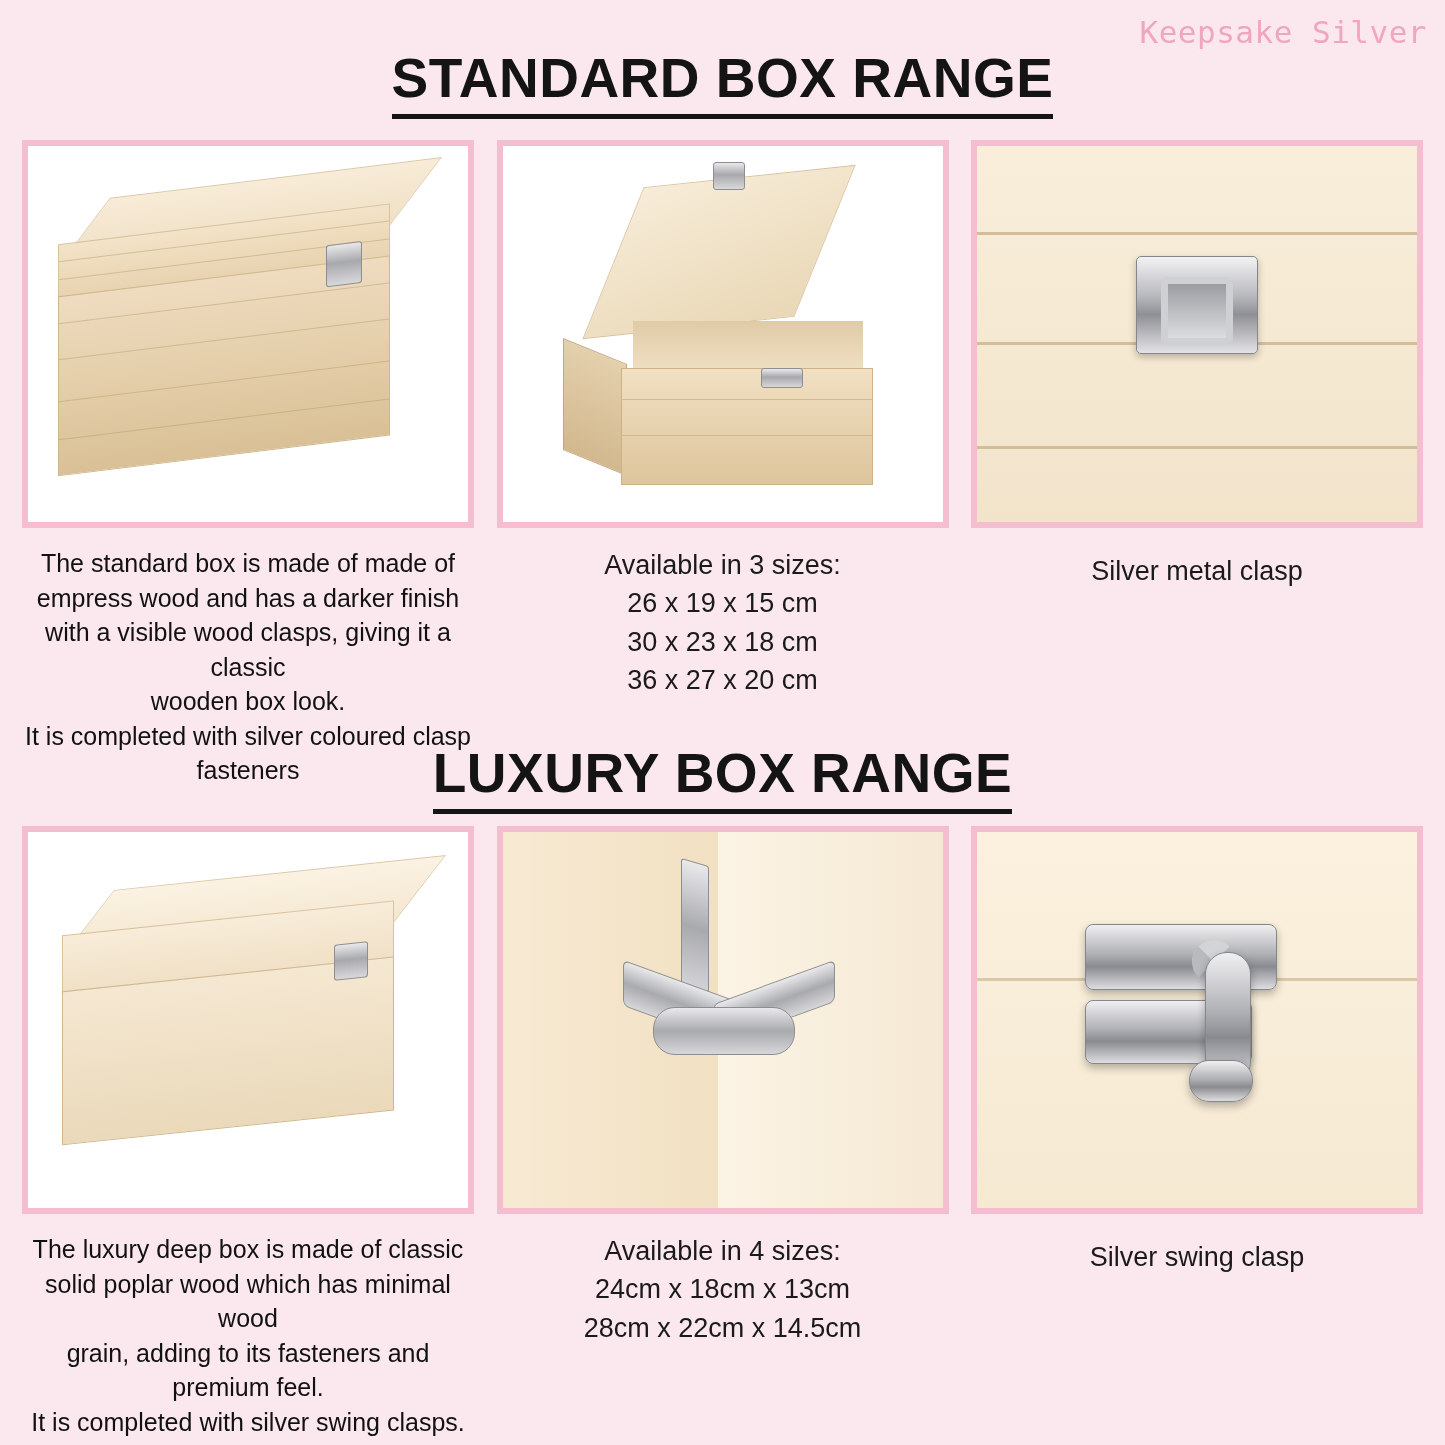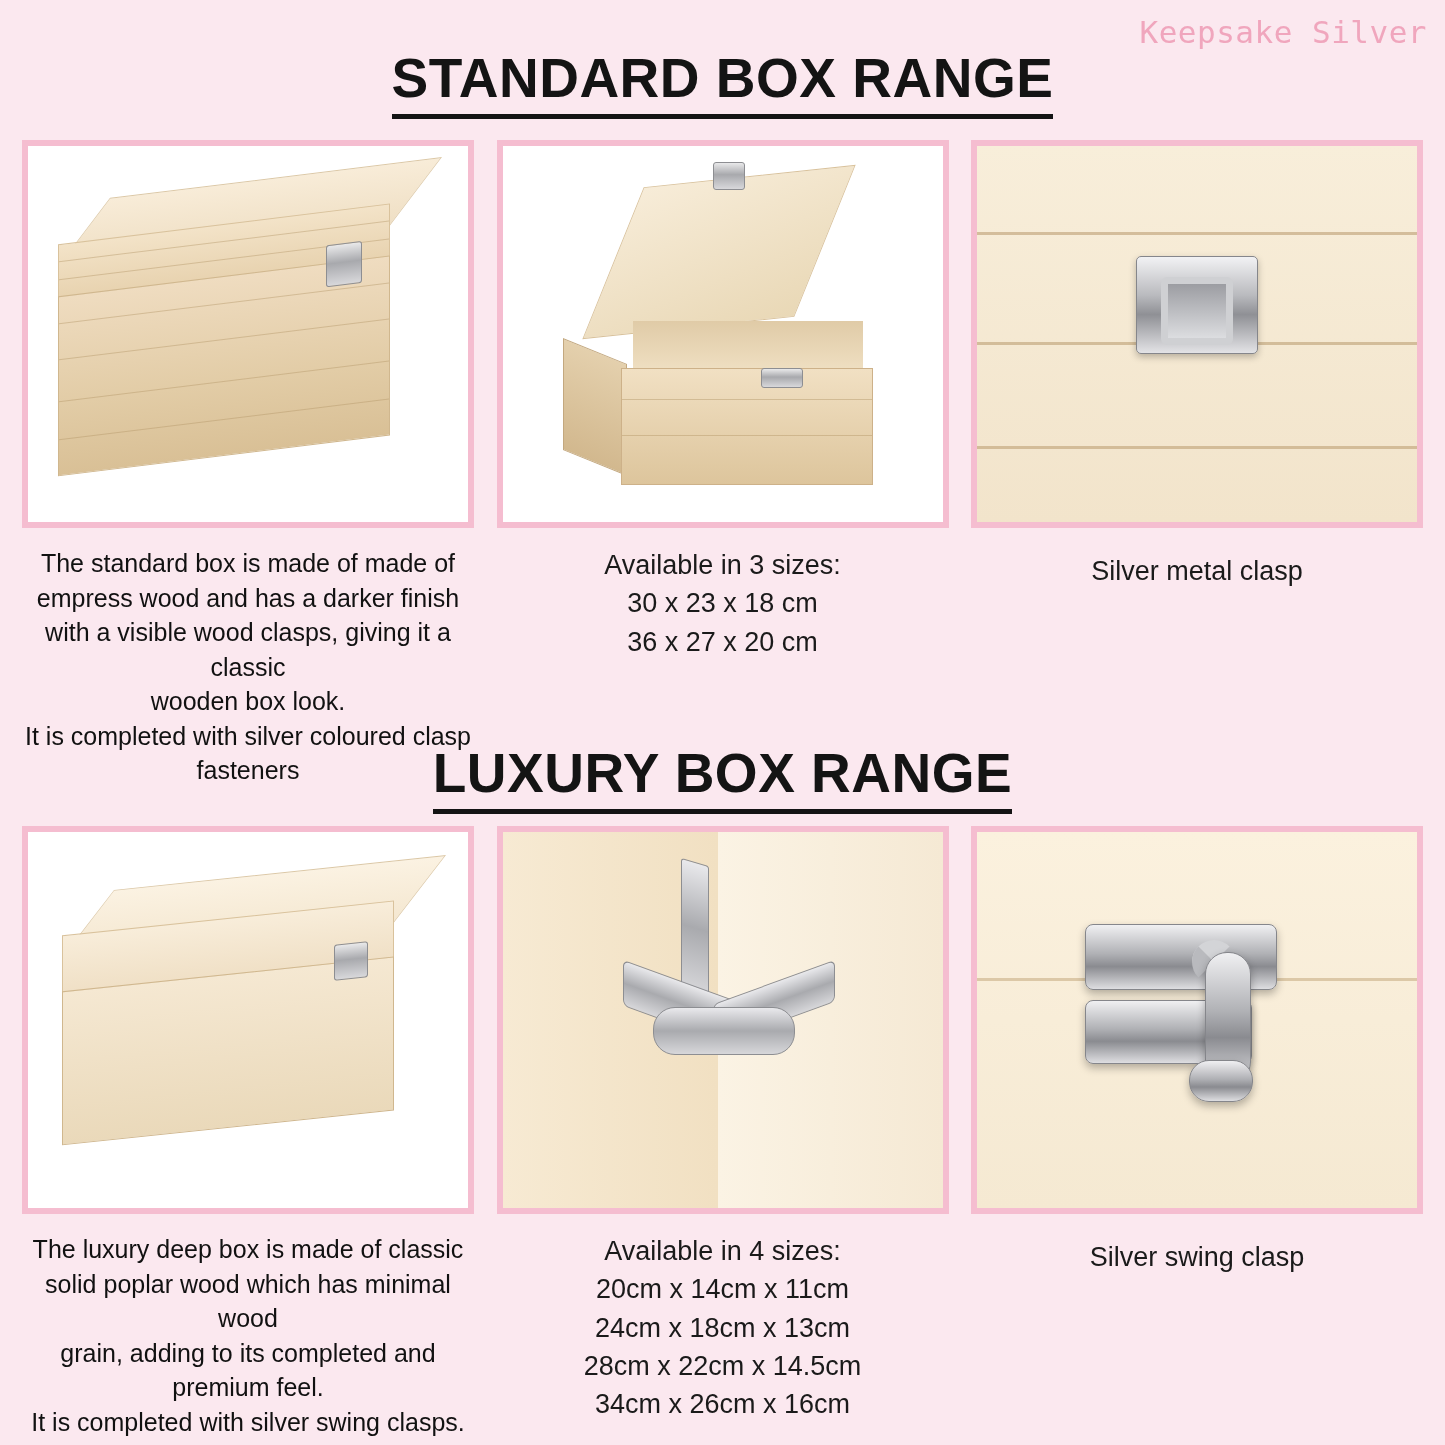--- a/index.html
+++ b/index.html
@@ -300,20 +300,21 @@
         <div class="front">
           <div class="grainline" style="top:30px;"></div>
           <div class="grainline" style="top:66px;"></div>
         </div>
         <div class="clasp-small" style="left:210px; top:16px; width:30px; height:26px;"></div>
         <div class="clasp-small" style="left:258px; top:222px; width:40px; height:18px;"></div>
       </div>
     </div>
     <div class="sizes">
       <span class="hdr">Available in 3 sizes:</span>
+      <span class="sz">26 x 19 x 15 cm</span>
       <span class="sz">30 x 23 x 18 cm</span>
       <span class="sz">36 x 27 x 20 cm</span>
     </div>
   </div>
 
   <div class="cell">
     <div class="photo">
       <div class="wood-bg" style="background:linear-gradient(180deg,#f8eeda 0%, #f2e4cb 100%);"></div>
       <div class="plank-seam" style="top:86px;"></div>
       <div class="plank-seam" style="top:196px;"></div>
@@ -337,42 +338,40 @@
       <div class="box-closed" style="left:34px; top:86px; width:330px; height:208px; transform:skewY(-6deg);">
         <div class="top-face" style="background:linear-gradient(180deg,#fbf2e2 0%, #f4e7d0 100%);"></div>
         <div class="lid" style="background:linear-gradient(180deg,#f8edda 0%, #f0e0c6 100%); height:56px;"></div>
         <div class="body" style="top:56px; height:152px; background:linear-gradient(180deg,#f5e8d2 0%, #ead9ba 100%);"></div>
         <div class="clasp-small" style="left:272px; top:38px; width:32px; height:34px;"></div>
       </div>
     </div>
     <div class="caption left-block">
       The luxury deep box is made of <b>classic</b><br>
       <b>solid poplar wood</b> which has minimal wood<br>
-      grain, adding to its <b>completed and</b><br>
+      grain, adding to its <b>fasteners and</b><br>
       <b>premium feel.</b><br>
       It is completed with <b>silver swing clasps.</b>
     </div>
   </div>
 
   <div class="cell">
     <div class="photo">
       <div class="wood-bg" style="background:linear-gradient(180deg,#f9efdc 0%, #f4e8d0 100%);"></div>
       <div class="hinge-wall-l" style="left:0; top:0; width:215px; height:388px; background:linear-gradient(90deg,#f7ead3 0%, #f1e0c2 100%);"></div>
       <div class="hinge-wall-r" style="left:215px; top:0; width:225px; height:388px; background:linear-gradient(90deg,#fbf3e4 0%, #f5e9d4 100%);"></div>
       <div class="hinge-metal" style="left:178px; top:30px; width:26px; height:130px; transform:skewY(16deg);"></div>
       <div class="hinge-metal" style="left:120px; top:150px; width:120px; height:44px; transform:skewY(20deg); border-radius:6px;"></div>
       <div class="hinge-metal" style="left:210px; top:150px; width:120px; height:40px; transform:skewY(-20deg); border-radius:6px;"></div>
       <div class="hinge-metal" style="left:150px; top:175px; width:140px; height:46px; border-radius:22px;"></div>
     </div>
     <div class="sizes">
       <span class="hdr">Available in 4 sizes:</span>
-      <span class="sz">20cm x 14cm x 11cm</span>
       <span class="sz">24cm x 18cm x 13cm</span>
       <span class="sz">28cm x 22cm x 14.5cm</span>
-      <span class="sz">34cm x 26cm x 16cm</span>
     </div>
   </div>
 
   <div class="cell">
     <div class="photo">
       <div class="wood-bg" style="background:linear-gradient(180deg,#fbf1de 0%, #f5e9d2 100%);"></div>
       <div class="plank-seam" style="top:146px; background:rgba(205,180,140,0.65);"></div>
       <div class="swing-plate" style="left:108px; top:92px; width:190px; height:64px;"></div>
       <div class="swing-plate" style="left:108px; top:168px; width:165px; height:62px;"></div>
       <div class="swing-hook" style="left:215px; top:108px;"></div>

